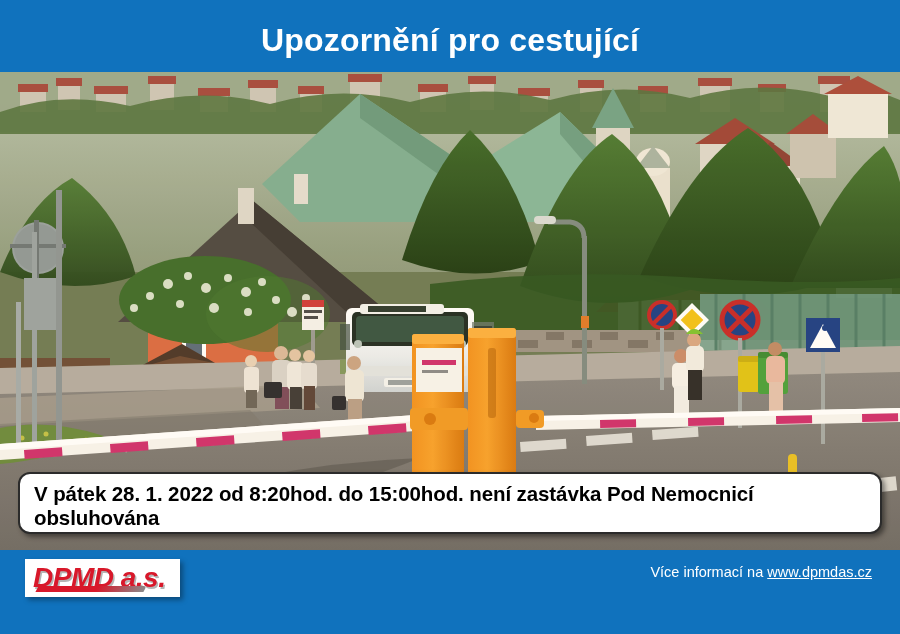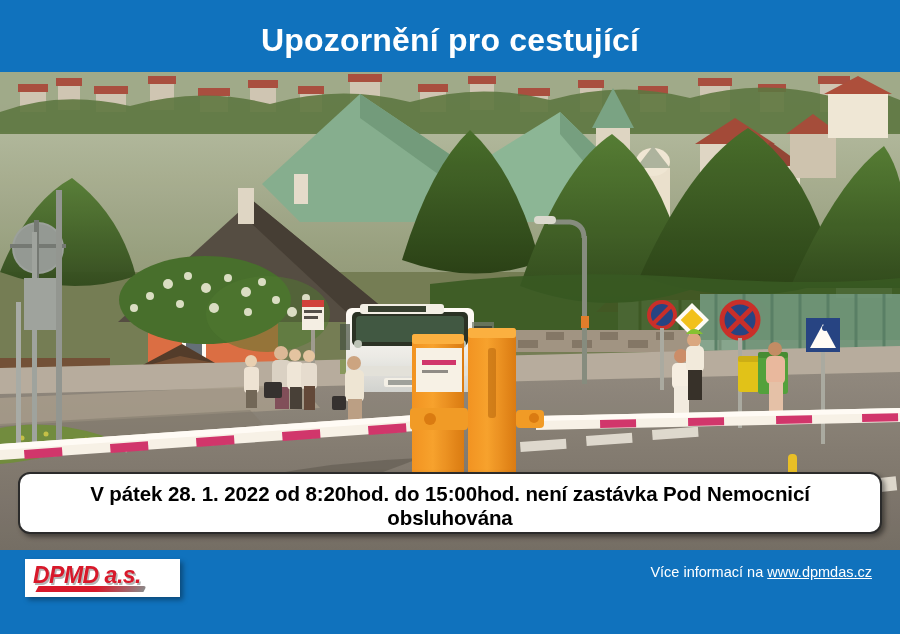--- a/index.html
+++ b/index.html
@@ -63,42 +63,41 @@
     box-sizing: border-box;
     box-shadow: 3px 3px 5px rgba(0,0,0,0.45);
     padding: 8px 14px 0 14px;
   }
   .notice-text {
     color: #000000;
     font-size: 20.5px;
     font-weight: bold;
     line-height: 24px;
     letter-spacing: -0.1px;
-    text-align: center;
   }
 
   
   .footer {
     position: absolute;
     left: 0; top: 550px;
     width: 900px; height: 84px;
     background: #1072bd;
   }
   .logo-plate {
     position: absolute;
     left: 25px; top: 9px;
     width: 155px; height: 38px;
     background: #ffffff;
     box-shadow: 3px 3px 5px rgba(0,0,0,0.35);
     overflow: hidden;
   }
   .logo-text {
     position: absolute;
     left: 8px; top: 3px;
-    font-size: 23px;
+    font-size: 28px;
     font-weight: bold;
     font-style: italic;
     color: #d8182a;
     letter-spacing: -0.5px;
     text-shadow: 1.5px 1.5px 0 rgba(120,120,120,0.55);
     white-space: nowrap;
   }
   .logo-swoosh {
     position: absolute;
     left: 12px; top: 27px;

